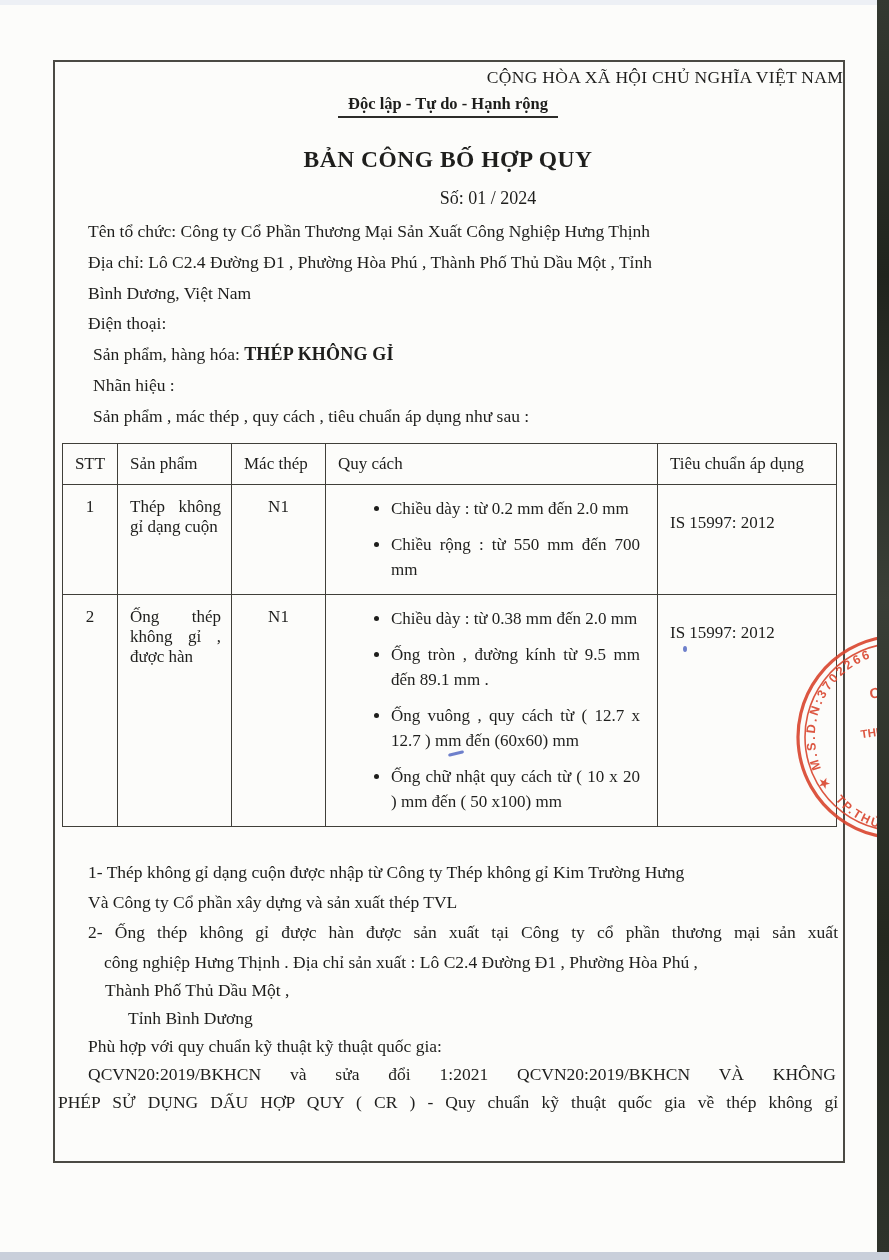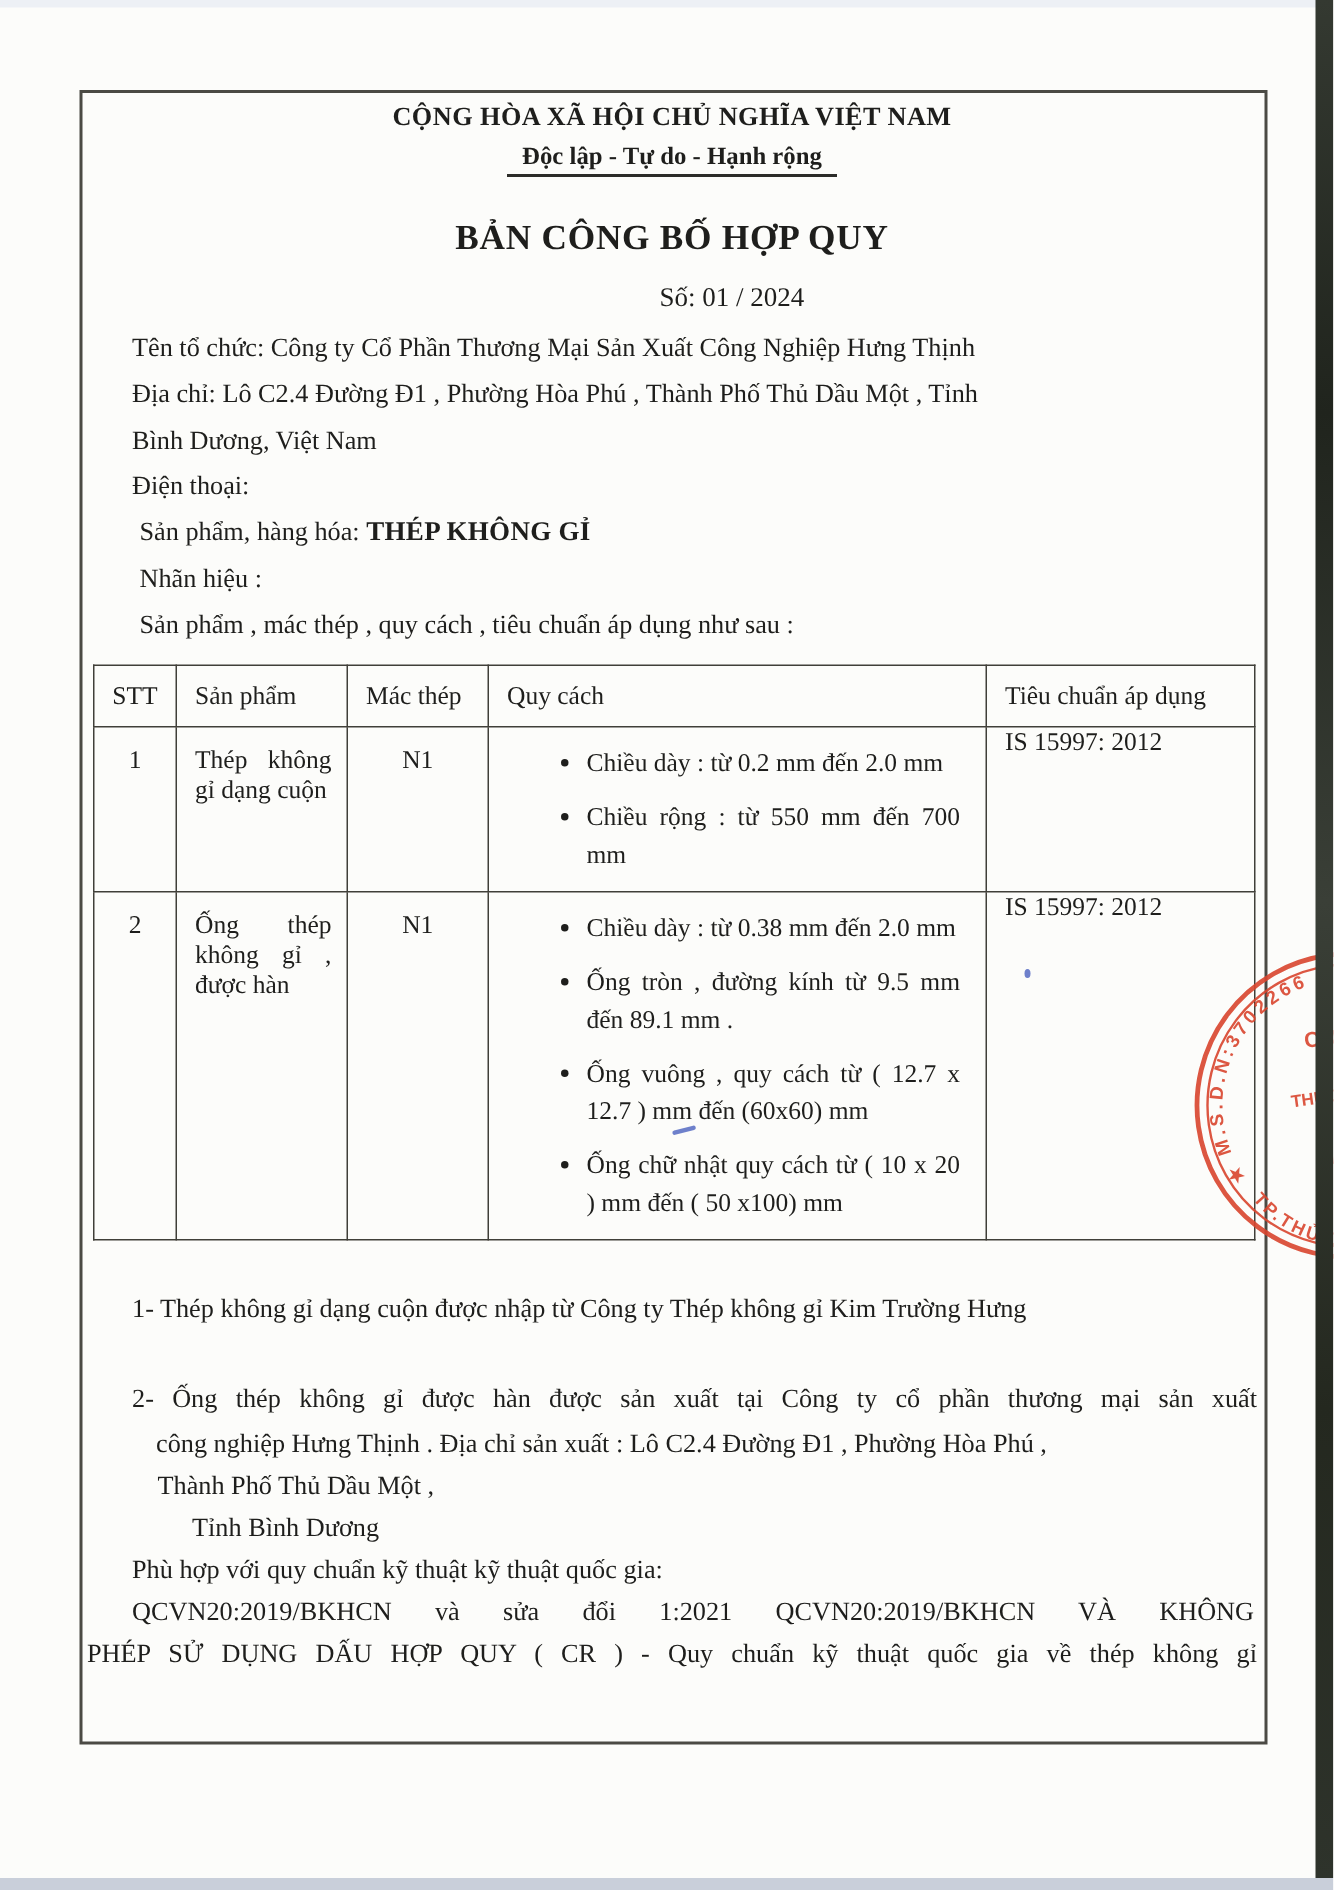--- a/index.html
+++ b/index.html
@@ -15,21 +15,21 @@
   .scan-right-strip{
     position:absolute;right:0;top:0;width:12px;height:1252px;z-index:30;
     background:linear-gradient(180deg,#343931 0%,#20241d 22%,#3a3f37 48%,#24281f 75%,#2e332b 100%);
   }
   .scan-bottom-strip{position:absolute;left:0;bottom:0;width:889px;height:8px;background:#c9cfda;z-index:31;}
   .doc-frame{
     position:absolute;left:53px;top:60px;width:788px;height:1099px;
     border:2px solid #4b4a44;background:transparent;
   }
   .center-band{position:absolute;left:53px;width:790px;text-align:center;}
-  .nat-line1{top:67px;font-weight:bold;font-size:17.5px;letter-spacing:.3px;}
+  .nat-line1{top:67px;font-weight:normal;font-size:17.5px;letter-spacing:.3px;text-align:right;}
   .nat-line2-wrap{top:94px;}
   .nat-line2{display:inline-block;font-weight:bold;font-size:16.5px;border-bottom:2px solid #2c2c29;padding:0 10px 2px 10px;}
   .doc-title{top:146px;font-weight:bold;font-size:23.5px;letter-spacing:.5px;}
   .doc-number{top:188px;font-size:18px;padding-left:40px;}
   .tline{position:absolute;font-size:17.5px;white-space:nowrap;}
   .l-ten{left:88px;top:221px;}
   .l-dc1{left:88px;top:252px;}
   .l-dc2{left:88px;top:283px;}
   .l-dt{left:88px;top:313px;}
   .l-sp{left:93px;top:344px;}
@@ -40,21 +40,21 @@
     position:absolute;left:62px;top:443px;width:774px;
     border-collapse:collapse;table-layout:fixed;
     font-size:17px;z-index:5;
   }
   table.spec td{border:1.6px solid #403f39;vertical-align:top;background:transparent;}
   tr.hdr td{height:40px;vertical-align:middle;padding:0 0 0 12px;}
   tr.hdr td.c{text-align:center;padding:0;}
   td.cell-stt{text-align:center;padding-top:12px;}
   td.cell-sp{padding:12px 10px 0 12px;text-align:justify;margin-top:14px;}
   td.cell-mt{text-align:center;padding-top:12px;}
-  td.cell-tc{padding:0 6px 0 12px;}
+  td.cell-tc{padding:28px 6px 0 12px;}
   tr.r1{height:96px;} tr.r2{height:229px;}
   ul.qc{margin:10px 0 0 0;padding:0 16px 0 64px;}
   ul.qc li{margin:0 0 11px 0;text-align:justify;line-height:25px;}
   .note{position:absolute;font-size:17.5px;line-height:24px;white-space:nowrap;}
   .note.just{white-space:normal;text-align:justify;text-align-last:justify;}
   .n1{left:88px;top:860px;}
   .n2{left:88px;top:890px;}
   .n3{left:88px;top:920px;width:750px;}
   .n4{left:104px;top:950px;}
   .n5{left:105px;top:978px;}
@@ -131,20 +131,21 @@
           <li>Ống vuông , quy cách từ ( 12.7 x 12.7 ) mm đến (60x60) mm</li>
           <li>Ống chữ nhật quy cách từ ( 10 x 20 ) mm đến ( 50 x100) mm</li>
         </ul>
       </td>
       <td class="cell-tc">IS 15997: 2012</td>
     </tr>
   </tbody>
     </table>
 
   <div class="note n1">1-  Thép không gỉ dạng cuộn được nhập từ Công ty Thép không gỉ Kim Trường Hưng</div>
+  <div class="note n2">Và Công ty Cổ phần xây dựng và sản xuất thép TVL</div>
   <div class="note n3 just">2-  Ống thép không gỉ được hàn được sản xuất tại Công ty cổ phần thương mại sản xuất</div>
   <div class="note n4">công nghiệp Hưng Thịnh . Địa chỉ sản xuất : Lô C2.4 Đường Đ1 , Phường Hòa Phú ,</div>
   <div class="note n5">Thành Phố Thủ Dầu Một ,</div>
   <div class="note n6">Tỉnh Bình Dương</div>
   <div class="note n7">Phù hợp với quy chuẩn kỹ thuật kỹ thuật quốc gia:</div>
   <div class="note n8 just">QCVN20:2019/BKHCN và sửa đổi 1:2021 QCVN20:2019/BKHCN VÀ KHÔNG</div>
   <div class="note n9 just">PHÉP SỬ DỤNG DẤU HỢP QUY ( CR ) -  Quy chuẩn kỹ thuật quốc gia về thép không gỉ</div>
 
   <div class="pen-mark pm1"></div>
   <div class="pen-mark pm2"></div>

